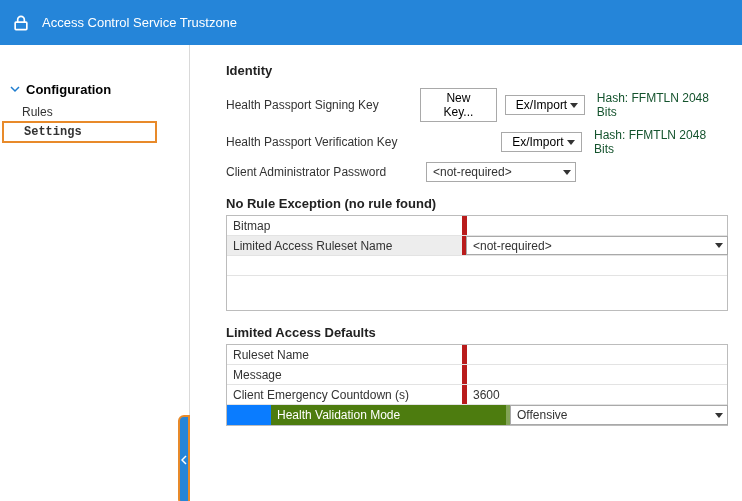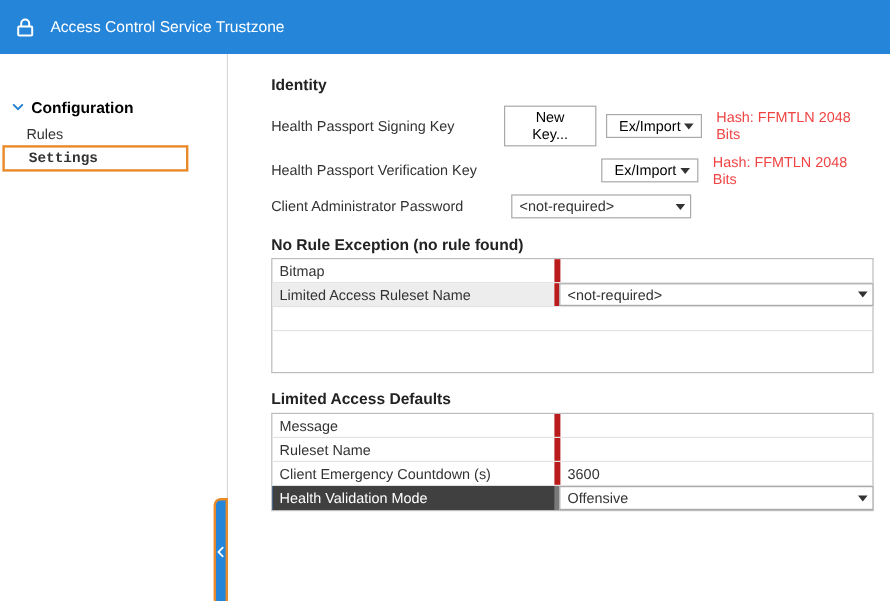--- a/index.html
+++ b/index.html
@@ -21,38 +21,38 @@
   .collapse-handle svg { width:6px; height:10px; }
 
   .main { flex: 1; padding: 18px 14px 14px 36px; overflow: auto; }
   .section-title { font-weight: 700; font-size: 13px; margin-bottom: 10px; color: #222; }
   .identity-row { display: flex; align-items: center; margin-bottom: 6px; }
   .id-label { width: 200px; }
   .btn { background: #fff; border: 1px solid #a9a9a9; padding: 2px 10px; font-size: 12px; cursor: pointer; min-width: 70px; }
   .btn-drop { padding-right: 18px; position: relative; min-width: 80px; }
   .btn-drop::after { content: ""; position: absolute; right: 6px; top: 50%; margin-top: -2px; border-left:4px solid transparent; border-right:4px solid transparent; border-top:5px solid #333; }
   .gap8 { width: 8px; }
-  .hash { margin-left: 12px; color: #ef4444; }
+  .hash { margin-left: 12px; color: #14532d; }
 
   .select { border: 1px solid #a9a9a9; background: #fff; height: 20px; font-size: 12px; display:flex; align-items:center; justify-content:space-between; padding: 0 4px 0 6px; cursor:pointer; }
   .select .caret { border-left:4px solid transparent; border-right:4px solid transparent; border-top:5px solid #333; }
   .select-wide { width: 150px; }
 
   .panel { border: 1px solid #bcbcbc; }
   .prop-row { display:flex; align-items:stretch; border-bottom:1px solid #e3e3e3; height: 20px; }
   .prop-row:last-child { border-bottom: none; }
   .prop-label { width: 240px; padding: 2px 6px; border-right: 5px solid #b91c1c; display:flex; align-items:center; }
   .prop-value { flex:1; padding: 0; display:flex; align-items:center; }
   .prop-value-text { padding-left:6px; }
   .prop-select { flex:1; height:100%; display:flex; align-items:center; justify-content:space-between; padding:0 4px 0 6px; border: 1px solid #a9a9a9; margin: -1px; background:#fff; cursor:pointer; }
   .prop-select .caret { border-left:4px solid transparent; border-right:4px solid transparent; border-top:5px solid #333; }
 
   .row-shaded .prop-label { background:#ededed; }
   .row-selected { background: #0a7cff; color:#fff; }
-  .row-selected .prop-label { color:#fff; border-right-color: rgba(255,255,255,0.3); background:#404040; }
+  .row-selected .prop-label { color:#fff; border-right-color: rgba(255,255,255,0.3); background:#4d7c0f;margin-left:44px; }
   .row-selected .prop-select { background:#fff; color:#333; }
 
   .extra-space { height: 34px; }
   .mt14 { margin-top: 14px; }
   .mb4 { margin-bottom: 4px; }
 </style>
 </head>
 <body>
 
 <div class="header">
@@ -134,25 +134,25 @@
       </div>
       <div class="prop-row">
         <div class="prop-value prop-value-text"></div>
       </div>
       <div class="extra-space"></div>
     </div>
 
     <div class="section-title mt14 mb4">Limited Access Defaults</div>
     <div class="panel">
       <div class="prop-row">
-        <div class="prop-label">Message</div>
+        <div class="prop-label">Ruleset Name</div>
         <div class="prop-value prop-value-text"></div>
       </div>
       <div class="prop-row">
-        <div class="prop-label">Ruleset Name</div>
+        <div class="prop-label">Message</div>
         <div class="prop-value prop-value-text"></div>
       </div>
       <div class="prop-row">
         <div class="prop-label">Client Emergency Countdown (s)</div>
         <div class="prop-value prop-value-text">3600</div>
       </div>
       <div class="prop-row row-selected">
         <div class="prop-label">Health Validation Mode</div>
         <div class="prop-value">
           <div class="prop-select">

